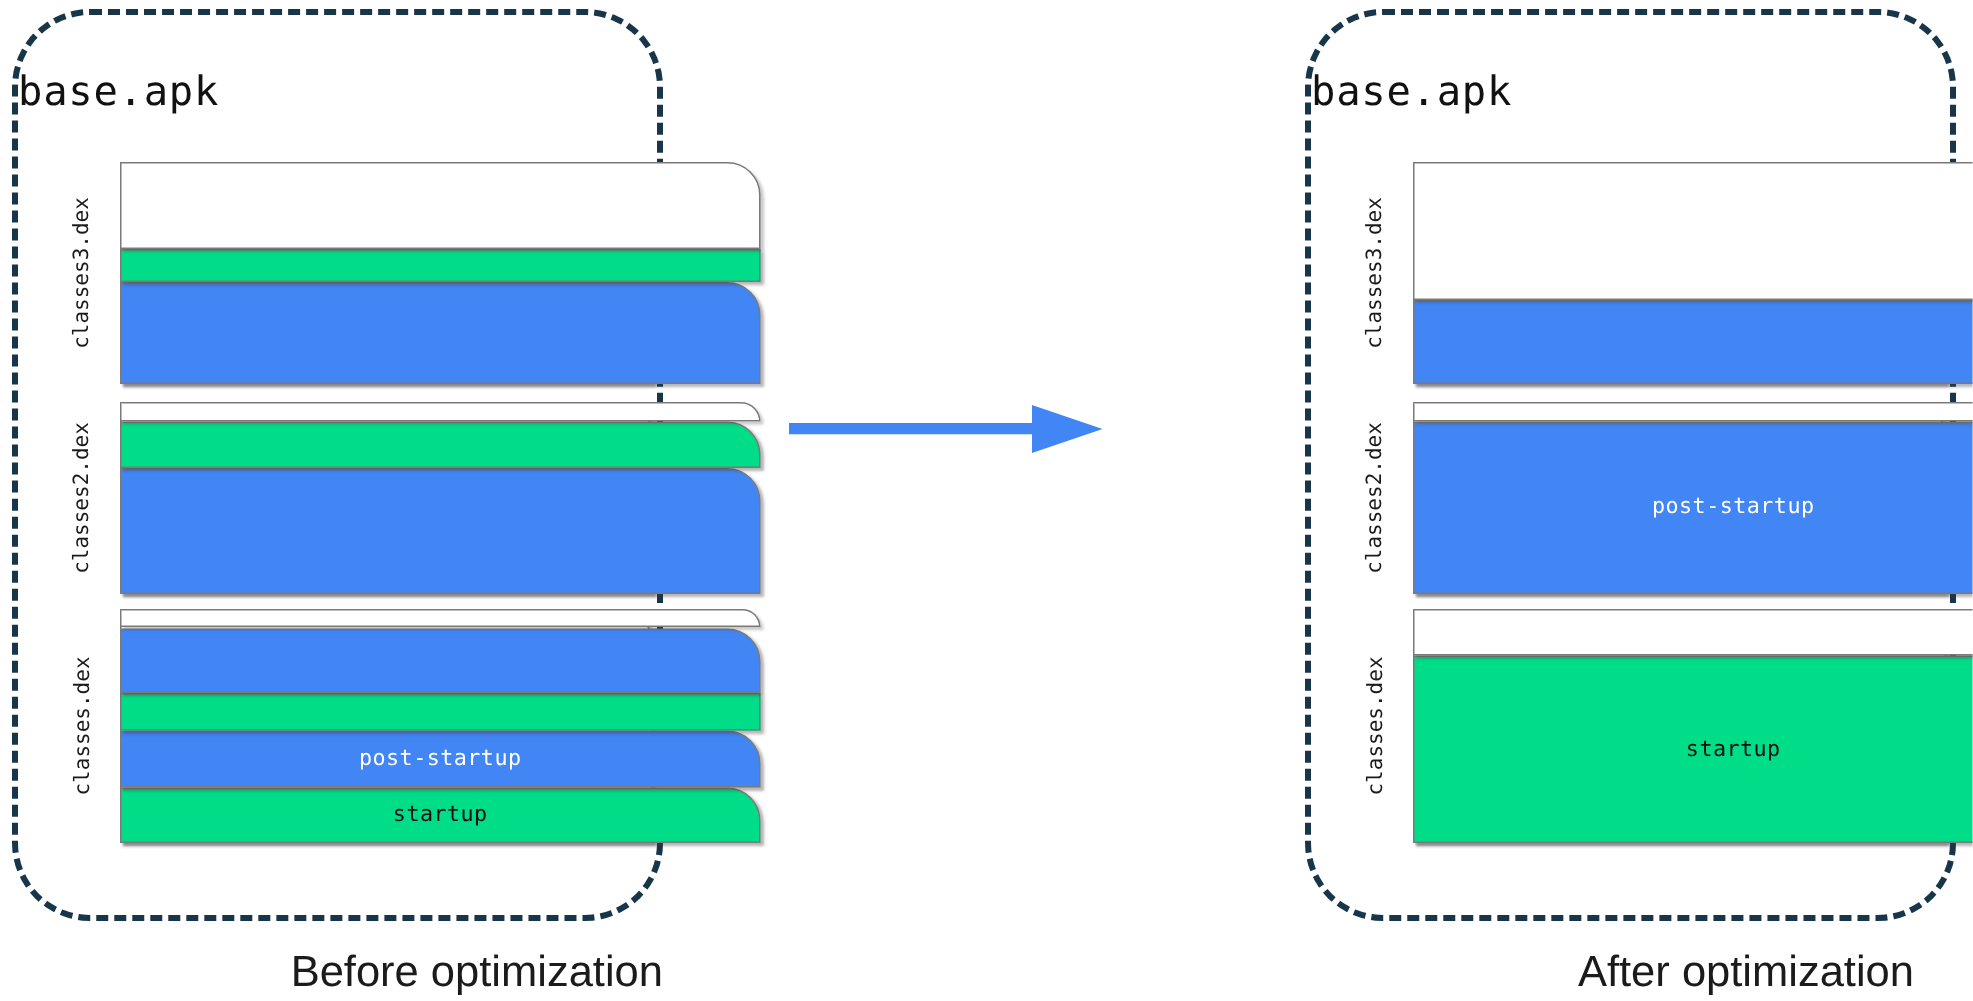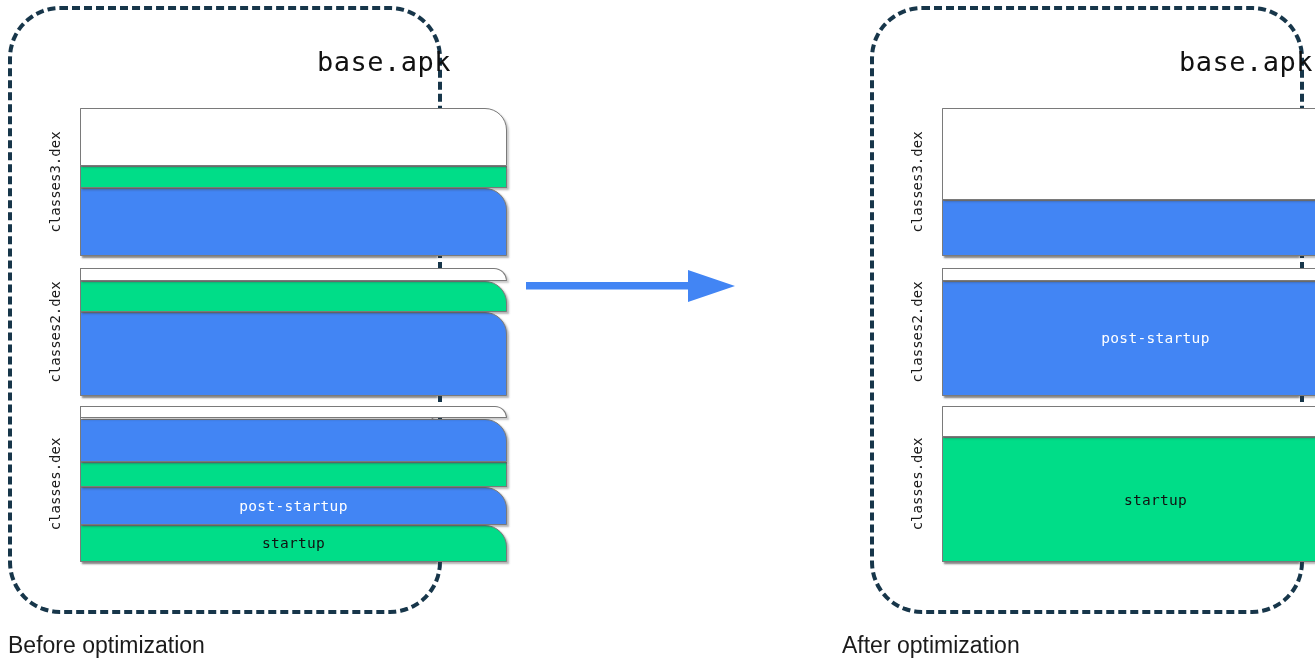--- a/index.html
+++ b/index.html
@@ -32,23 +32,23 @@
     border-radius: 52px;
     background: #ffffff;
   }
   .panel-left  { left: 8px;   top: 6px; width: 434px; height: 608px; }
   .panel-right { left: 870px; top: 6px; width: 434px; height: 608px; }
 
   
   .panel-title {
     position: absolute;
     top: 36px;
-    left: 13px;
+    left: 0;
     width: 100%;
-    text-align: right;
+    text-align: left;
     font-family: "DejaVu Sans Mono", "Liberation Mono", monospace;
     font-size: 27px;
     letter-spacing: 0.5px;
     color: #111111;
     white-space: nowrap;
   }
 
   
   .dex-group {
     position: absolute;
@@ -121,23 +121,23 @@
     left: 520px;
     top: 262px;
     width: 225px;
     height: 50px;
   }
 
   
   .caption {
     position: absolute;
     top: 632px;
-    text-align: left;
+    text-align: right;
     font-family: "Liberation Sans", sans-serif;
-    font-size: 23px;
+    font-size: 29px;
     color: #1b1b1b;
     white-space: nowrap;
   }
   .caption-left  { left: 8px;   width: 434px; }
   .caption-right { left: 842px; width: 434px; }
 </style>
 </head>
 <body>
 
 <div class="stage">

